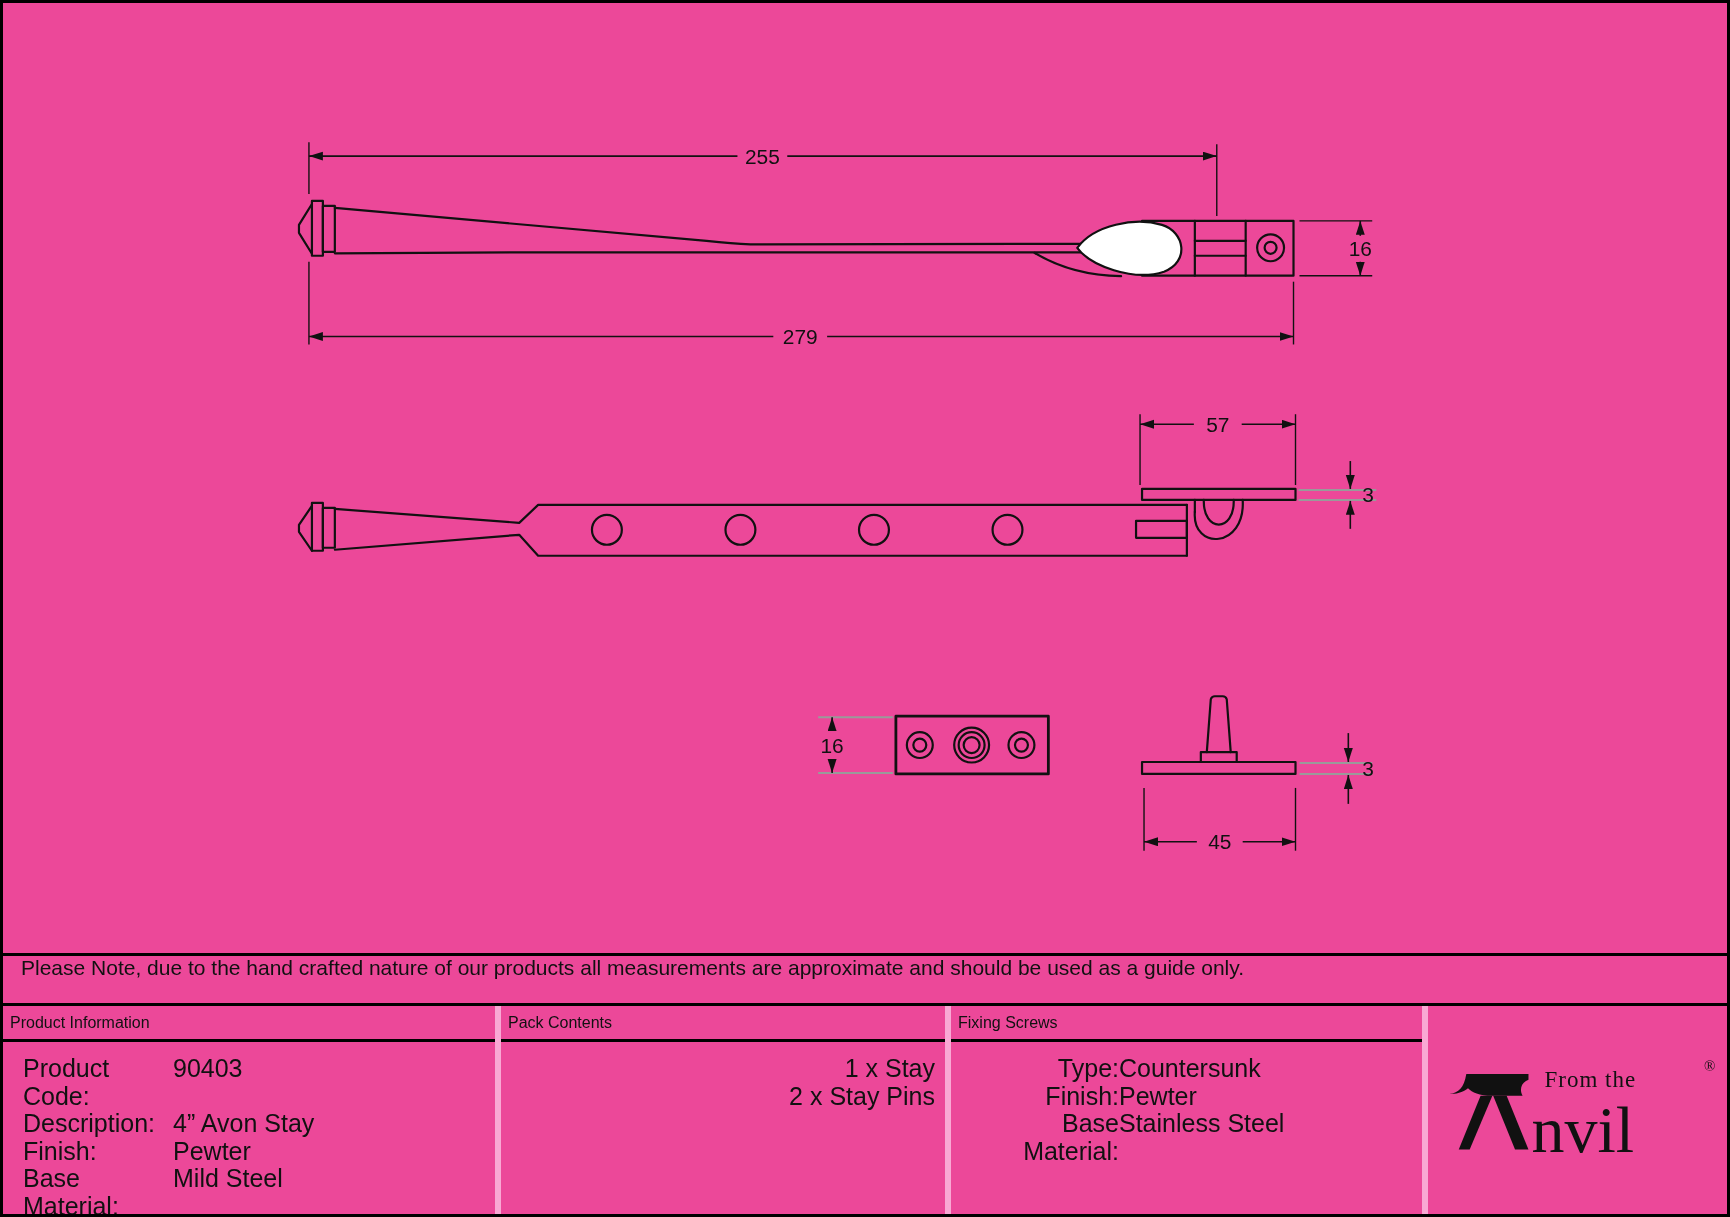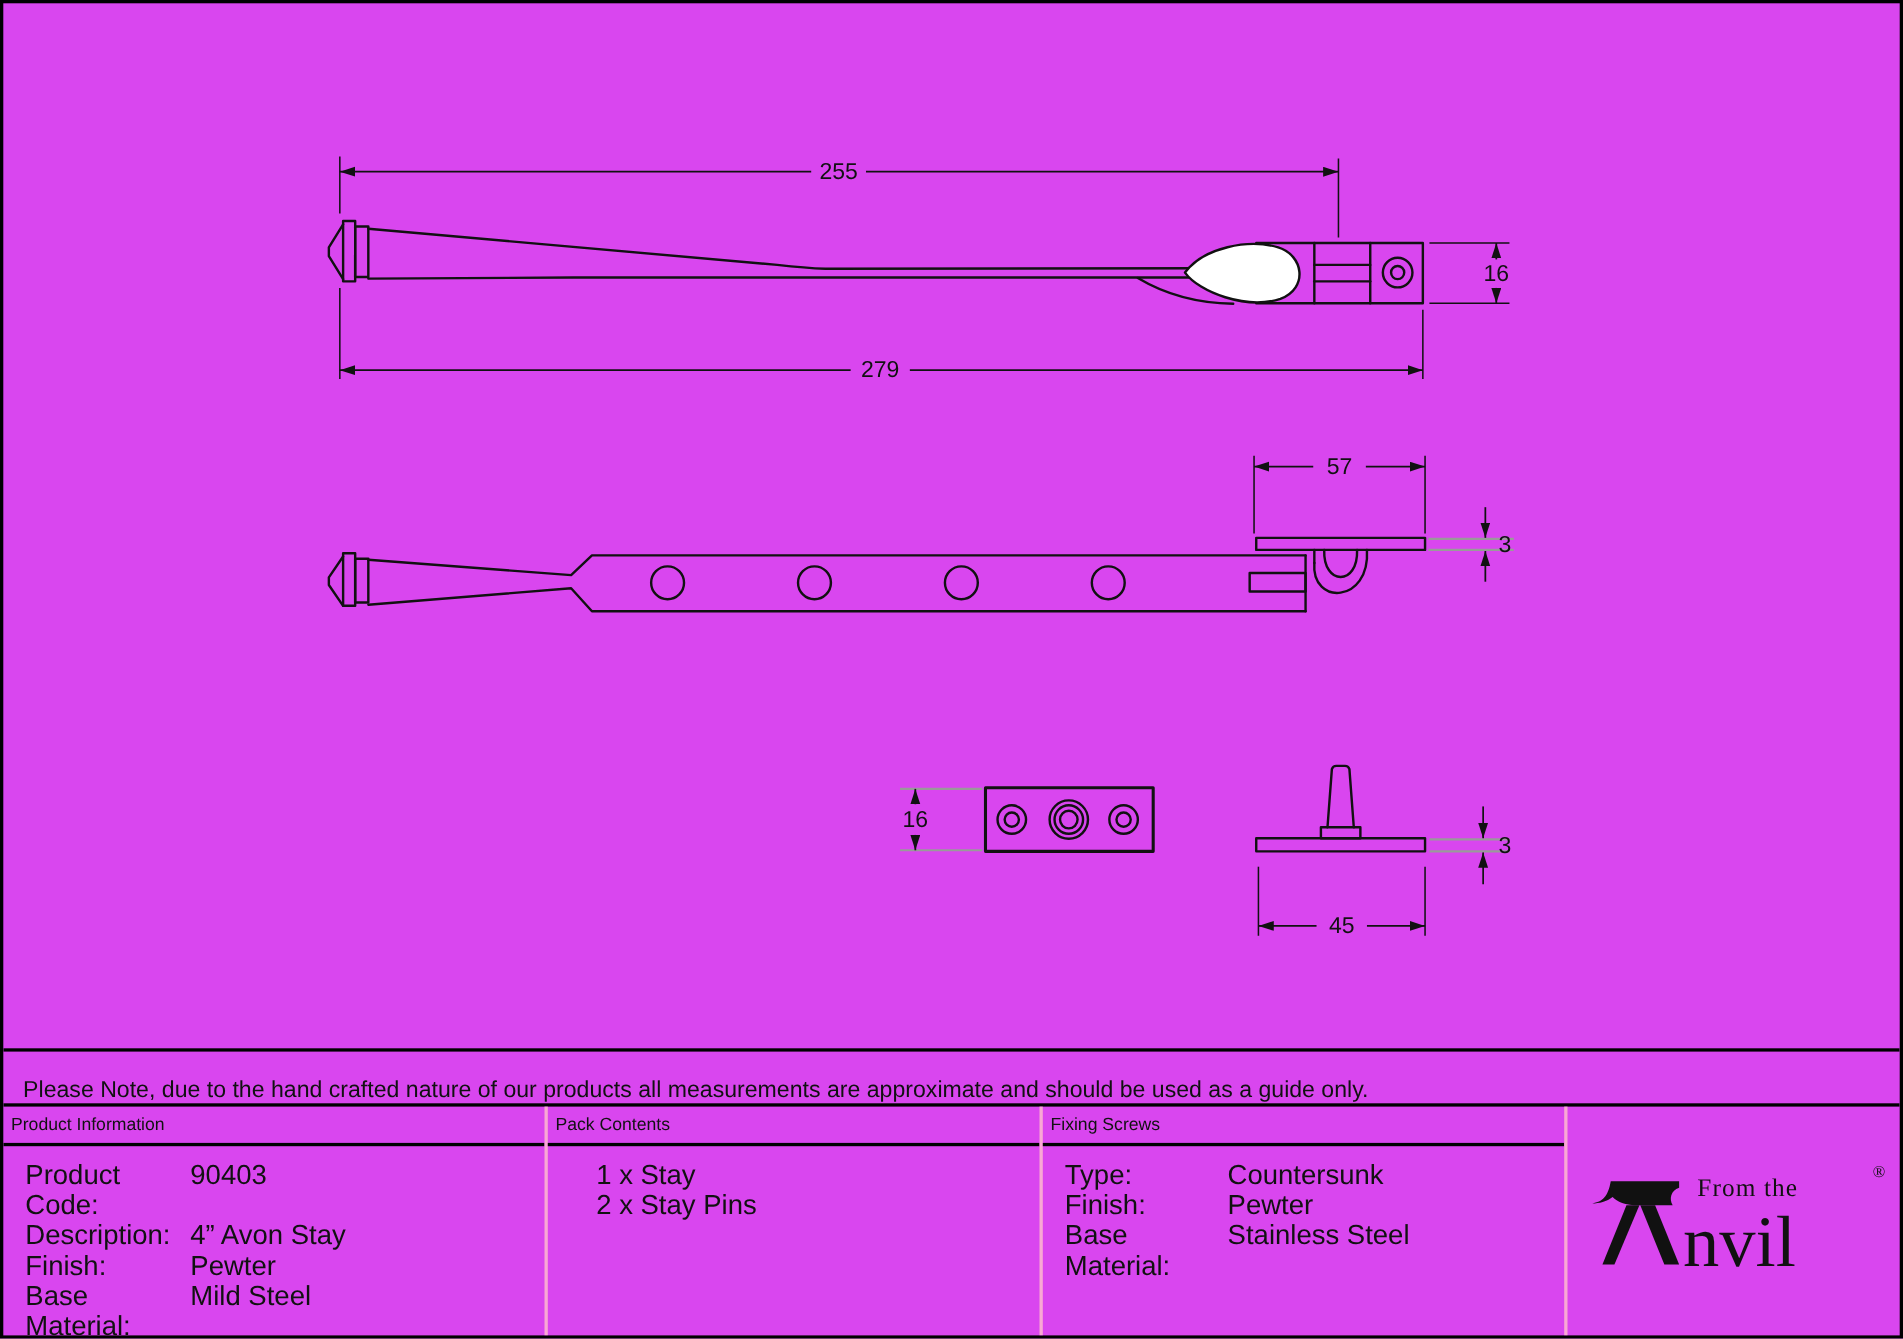--- a/index.html
+++ b/index.html
@@ -1,40 +1,40 @@
 <!DOCTYPE html>
 <html><head>
 <meta charset="utf-8">
 <style>
   html,body{margin:0;padding:0;background:#e8e8e8;}
   .page{
     width:1730px;height:1217px;box-sizing:border-box;
-    border:3px solid #000;background:#d946ef;position:relative;
+    border:3px solid #000;background:#ec4899;position:relative;
     font-family:"Liberation Sans",sans-serif;color:#111;
     margin:0 auto;overflow:hidden;
   }
   .drawing-area{display:block;width:1724px;height:950px;}
 
   
   .outline{fill:none;stroke:#111;stroke-width:2.2;stroke-linejoin:round;stroke-linecap:round;}
   .thick{stroke-width:2.8;}
   .whitefill{fill:#fff;}
   .dim{stroke:#111;stroke-width:1.6;fill:none;}
   .ext{stroke:#111;stroke-width:1.4;}
   .extg{stroke:#9a9a9a;stroke-width:2;}
   .dimtxt{font:21px "Liberation Sans",sans-serif;fill:#111;}
 
   
   .bottom{position:absolute;left:0;right:0;bottom:0;top:950px;
     border-top:3px solid #000;display:flex;flex-direction:column;}
   .note-row{height:47px;border-bottom:3px solid #000;display:flex;
-    align-items:flex-end;padding:0 18px;font-size:21px;flex:0 0 auto;}
+    align-items:flex-start;padding:0 18px;font-size:21px;flex:0 0 auto;}
   .cols{flex:1;display:flex;min-height:0;}
   .col{box-sizing:border-box;}
-  .col + .col{border-left:3px solid #f9a8d4;}
+  .col + .col{border-left:6px solid #f9a8d4;text-align:right;}
   .col-product{width:492px;flex:0 0 auto;}
   .col-pack{width:450px;flex:0 0 auto;}
   .col-fixing{width:477px;flex:0 0 auto;}
   .col-logo{flex:1;display:flex;align-items:center;justify-content:center;}
   .col-header{height:33px;border-bottom:3px solid #000;display:flex;
     align-items:center;padding-left:7px;font-size:16px;}
   .col-body{padding:13px 10px 0 20px;font-size:25px;}
   .kv{display:flex;line-height:27.5px;}
   .kv .k{width:150px;flex:0 0 auto;}
   .col-fixing .kv .k{width:148px;}

